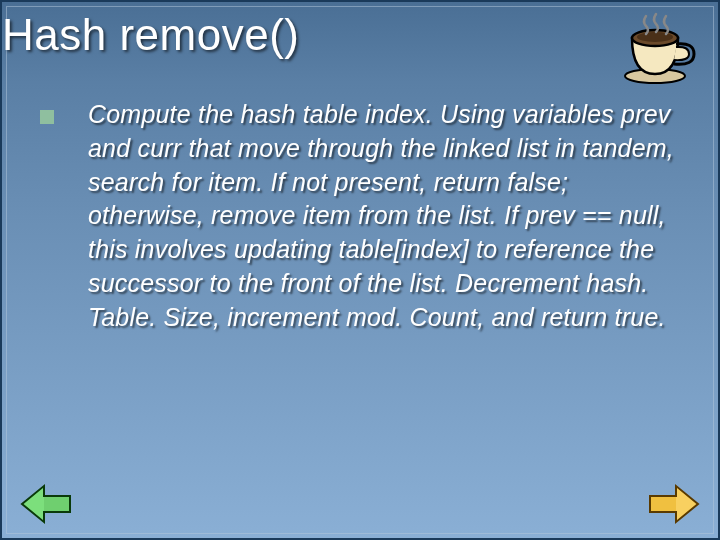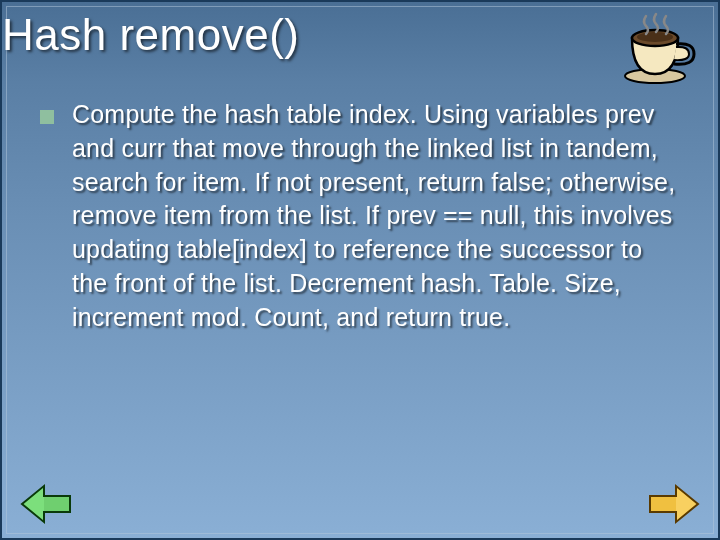--- a/index.html
+++ b/index.html
@@ -40,21 +40,22 @@
     width: 82px;
     height: 78px;
   }
   .bullet-block {
     position: absolute;
     top: 96px;
     left: 38px;
     right: 40px;
     display: flex;
     align-items: flex-start;
-    gap: 18px;
+    gap: 34px;
+    font-style: italic;
   }
   .bullet-square {
     width: 14px;
     height: 14px;
     background: #8fbf9f;
     margin-top: 12px;
     flex-shrink: 0;
   }
   .body-text {
     font-size: 25px;

